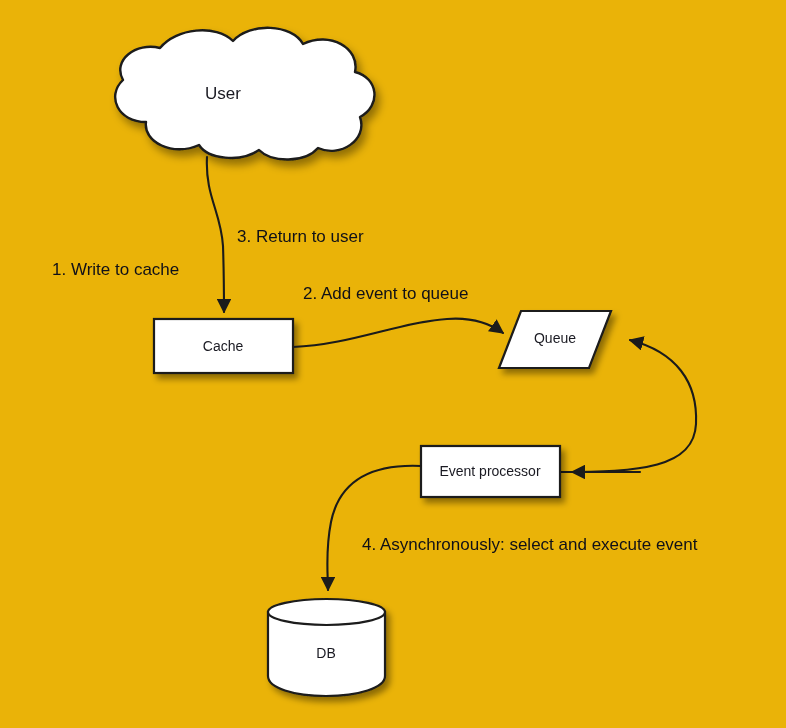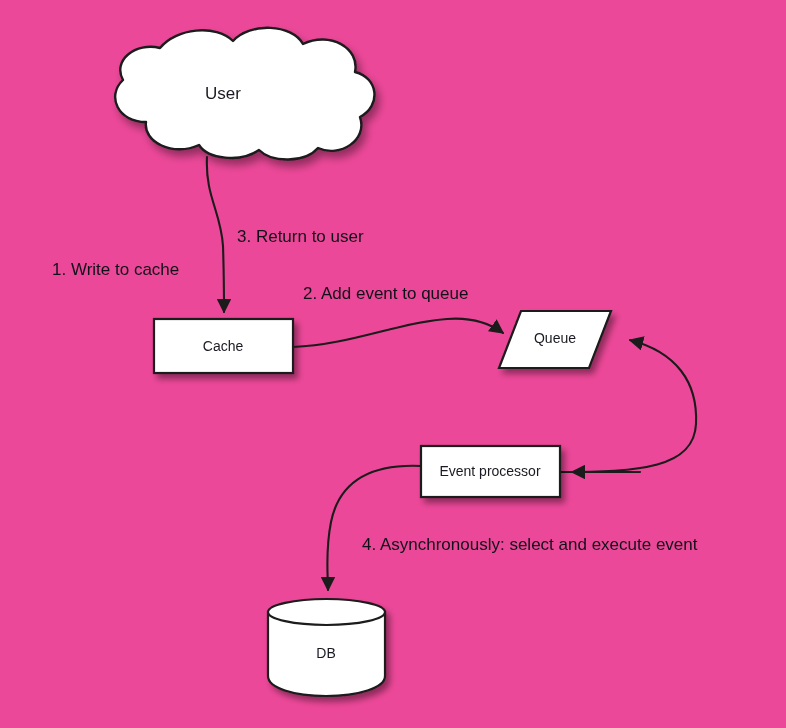--- a/index.html
+++ b/index.html
@@ -10,21 +10,21 @@
   body {
     width: 786px;
     height: 728px;
     font-family: "Liberation Sans", sans-serif;
     overflow: hidden;
   }
   #diagram-root {
     position: relative;
     width: 786px;
     height: 728px;
-    background: #ec4899;
+    background: #eab308;
   }
   svg#diagram-svg {
     display: block;
     width: 786px;
     height: 728px;
   }
   .node-shape {
     fill: #ffffff;
     stroke: #1b1b1b;
     stroke-width: 2.2;

